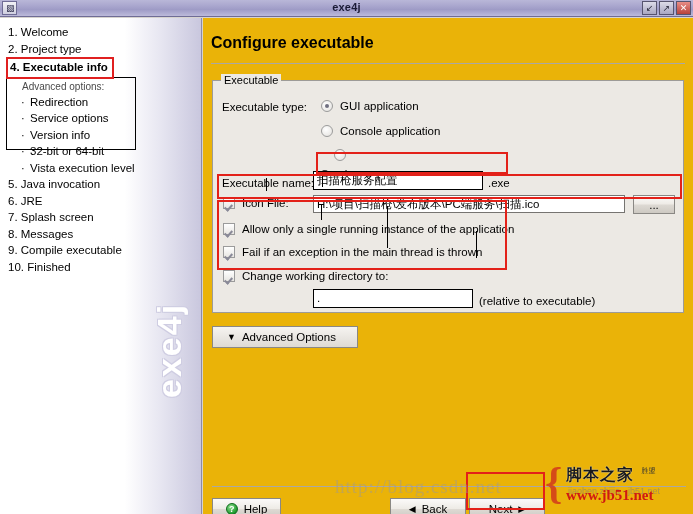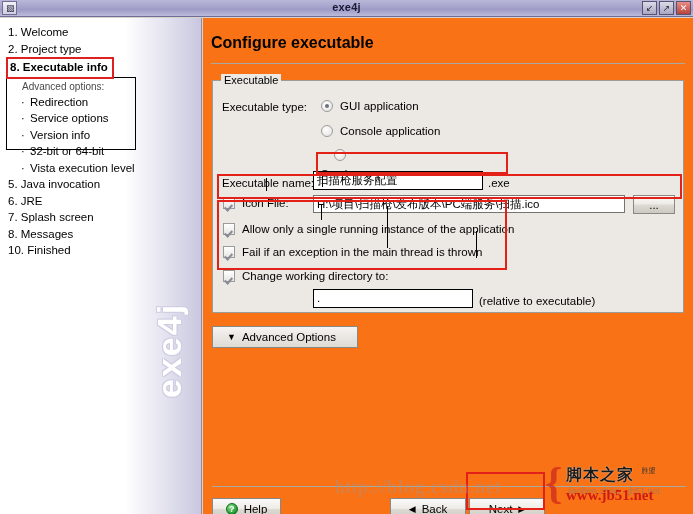--- a/index.html
+++ b/index.html
@@ -160,21 +160,21 @@
     text-shadow: 1px 1px 0 #cfcde2, -1px -1px 0 #cfcde2, 1px -1px 0 #cfcde2, -1px 1px 0 #cfcde2;
     font-family: "Liberation Sans", sans-serif;
   }
 
   
   .main {
     position: absolute;
     left: 203px; top: 18px;
     width: 490px;
     height: 496px;
-    background: #f97316;
+    background: #eab308;
     box-sizing: border-box;
     overflow: hidden;
   }
   .page-title {
     position: absolute;
     left: 8px; top: 16px;
     font-size: 16px;
     font-weight: bold;
     color: #000000;
   }
@@ -419,21 +419,21 @@
       <div class="tb-btn close">✕</div>
     </div>
   </div>
 
   <div class="sidebar">
     <div class="advbox"></div>
 
     <div class="nav">
       <div class="nav-item">1. Welcome</div>
       <div class="nav-item">2. Project type</div>
-      <div><span class="nav-item active">8. Executable info</span></div>
+      <div><span class="nav-item active">4. Executable info</span></div>
       <div class="nav-sub-head">Advanced options:</div>
       <div class="nav-sub">
         <span class="bullet">·</span>
         <span>Redirection</span>
       </div>
       <div class="nav-sub">
         <span class="bullet">·</span>
         <span>Service options</span>
       </div>
       <div class="nav-sub">
@@ -445,20 +445,21 @@
         <span>32-bit or 64-bit</span>
       </div>
       <div class="nav-sub">
         <span class="bullet">·</span>
         <span>Vista execution level</span>
       </div>
       <div class="nav-item">5. Java invocation</div>
       <div class="nav-item">6. JRE</div>
       <div class="nav-item">7. Splash screen</div>
       <div class="nav-item">8. Messages</div>
+      <div class="nav-item">9. Compile executable</div>
       <div class="nav-item">10. Finished</div>
     </div>
 
     <div class="exe4j-logo">exe4j</div>
   </div>
 
   <div class="main">
 
     <div class="page-title">Configure executable</div>
     <div class="title-rule"></div>

